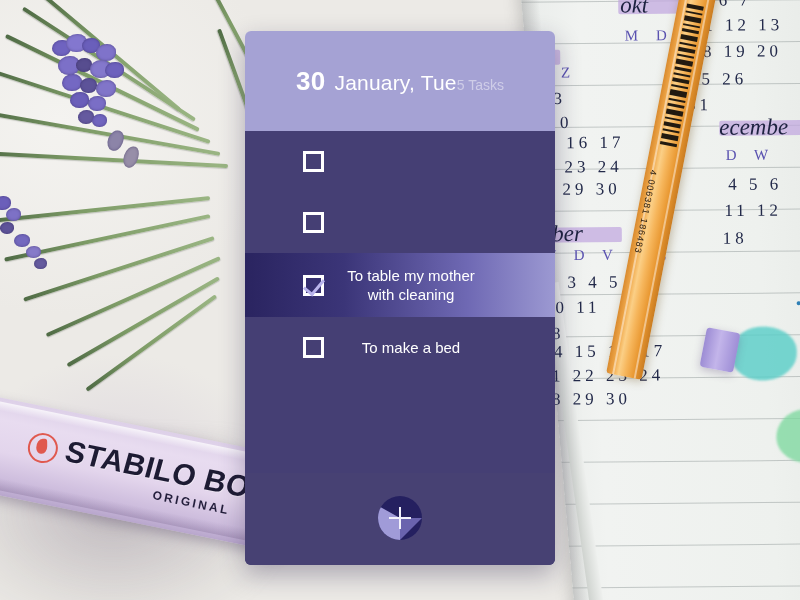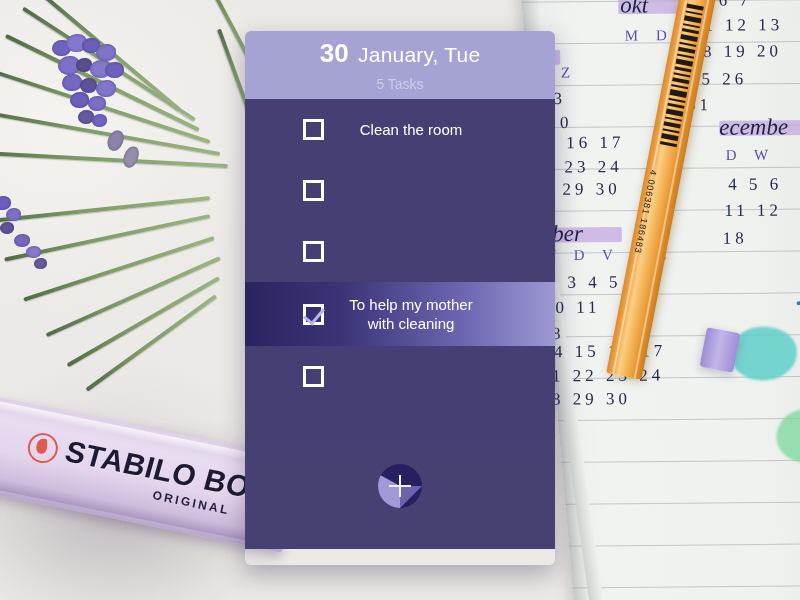--- a/index.html
+++ b/index.html
@@ -212,24 +212,24 @@
   .card {
     position: absolute;
     left: 245px; top: 31px;
     width: 310px; height: 534px;
     border-radius: 6px;
     overflow: hidden;
     box-shadow: 0 10px 26px rgba(40,30,70,.33);
   }
 
   .card-header {
-    height: 68px;
+    height: 100px;
     background: #a5a2d4;
     display: flex;
-    flex-direction: column;
+    flex-direction: row;
     align-items: center;
     justify-content: center;
   }
   .header-title {
     color: #ffffff;
     font-size: 21px;
     letter-spacing: .2px;
     white-space: nowrap;
   }
   .header-title .daynum {
@@ -500,42 +500,39 @@
 
     <div class="card-header">
       <div class="header-title">
         <span class="daynum">30</span><span> January, Tue</span>
       </div>
       <div class="header-sub">5 Tasks</div>
     </div>
 
     <div class="task-list">
 
-      <div class="task-row">
-        <div class="checkbox"></div>
-        <div class="task-label">Clean the room</div>
-      </div>
 
       <div class="task-row">
         <div class="checkbox"></div>
       </div>
 
 
       <div class="task-row">
         <div class="checkbox"></div>
       </div>
 
       <div class="task-row selected">
         <div class="checkbox checked"></div>
-        <div class="task-label">To help my mother
+        <div class="task-label">To table my mother
 with cleaning</div>
       </div>
 
       <div class="task-row">
         <div class="checkbox"></div>
+        <div class="task-label">To make a bed</div>
       </div>
 
       <div class="card-footer">
         <div class="fab">
           <div class="wedge-left"></div>
           <div class="wedge-br"></div>
           <div class="plus-v"></div>
           <div class="plus-h"></div>
         </div>
       </div>

